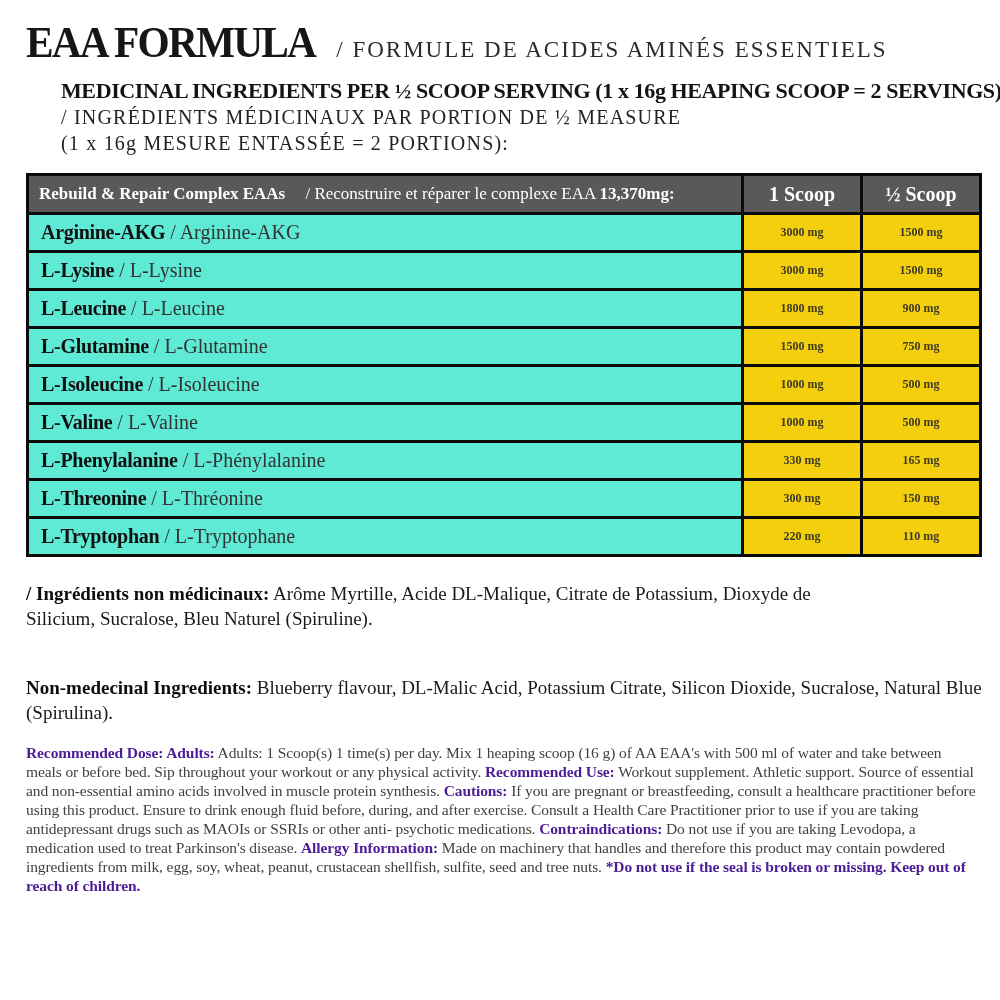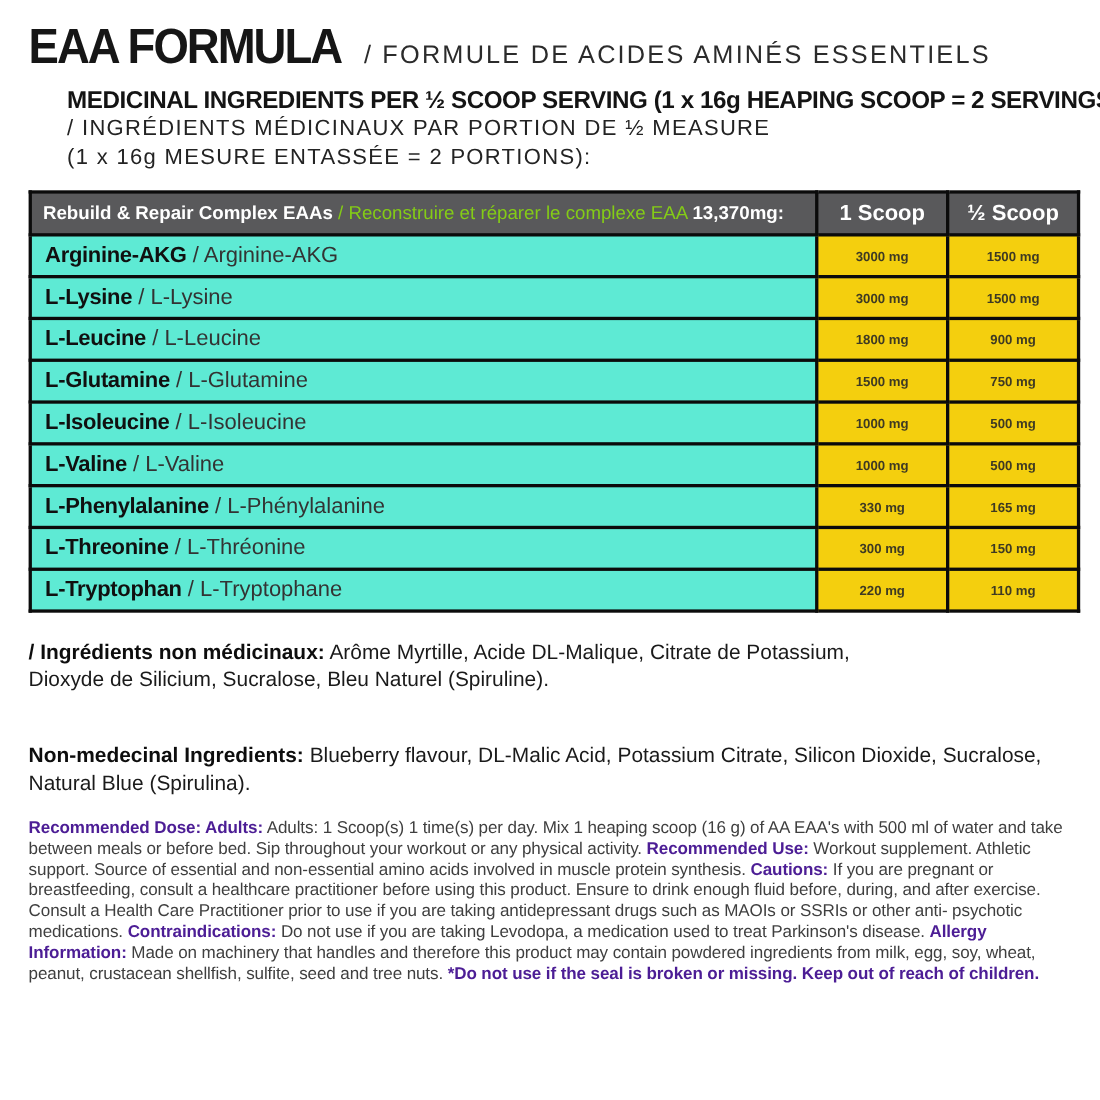--- a/index.html
+++ b/index.html
@@ -12,20 +12,21 @@
   html,body{background:#ffffff;}
   body{
     width:1000px;height:1000px;
     font-family:"Liberation Sans","DejaVu Sans",sans-serif;
     color:#111;
     overflow:hidden;
   }
   .page{
     width:1000px;height:819px;
     padding:12px 20px 0 26px;
+    font-family:Liberation Serif, serif;
   }
   
   .title-line{
     display:flex;align-items:baseline;gap:14px;
     margin-top:4px;
     white-space:nowrap;
   }
   .title-main{
     font-size:45px;
     font-weight:800;
@@ -71,21 +72,21 @@
   th.name-h{
     background:var(--header-gray);
     color:#fff;
     text-align:left;
     font-size:17px;
     font-weight:400;
     padding:8px 10px;
     height:37px;
   }
   th.name-h b{font-weight:700;}
-  th.name-h .mid{color:#84cc16;font-weight:400;}
+  th.name-h .mid{color:#ffffff;font-weight:400;margin-left:16px;}
   th.col-h{
     background:var(--header-gray);
     color:#fff;
     font-size:20px;
     font-weight:700;
     text-align:center;
     width:119px;
   }
   td.name-cell{
     background:#5eead4;

